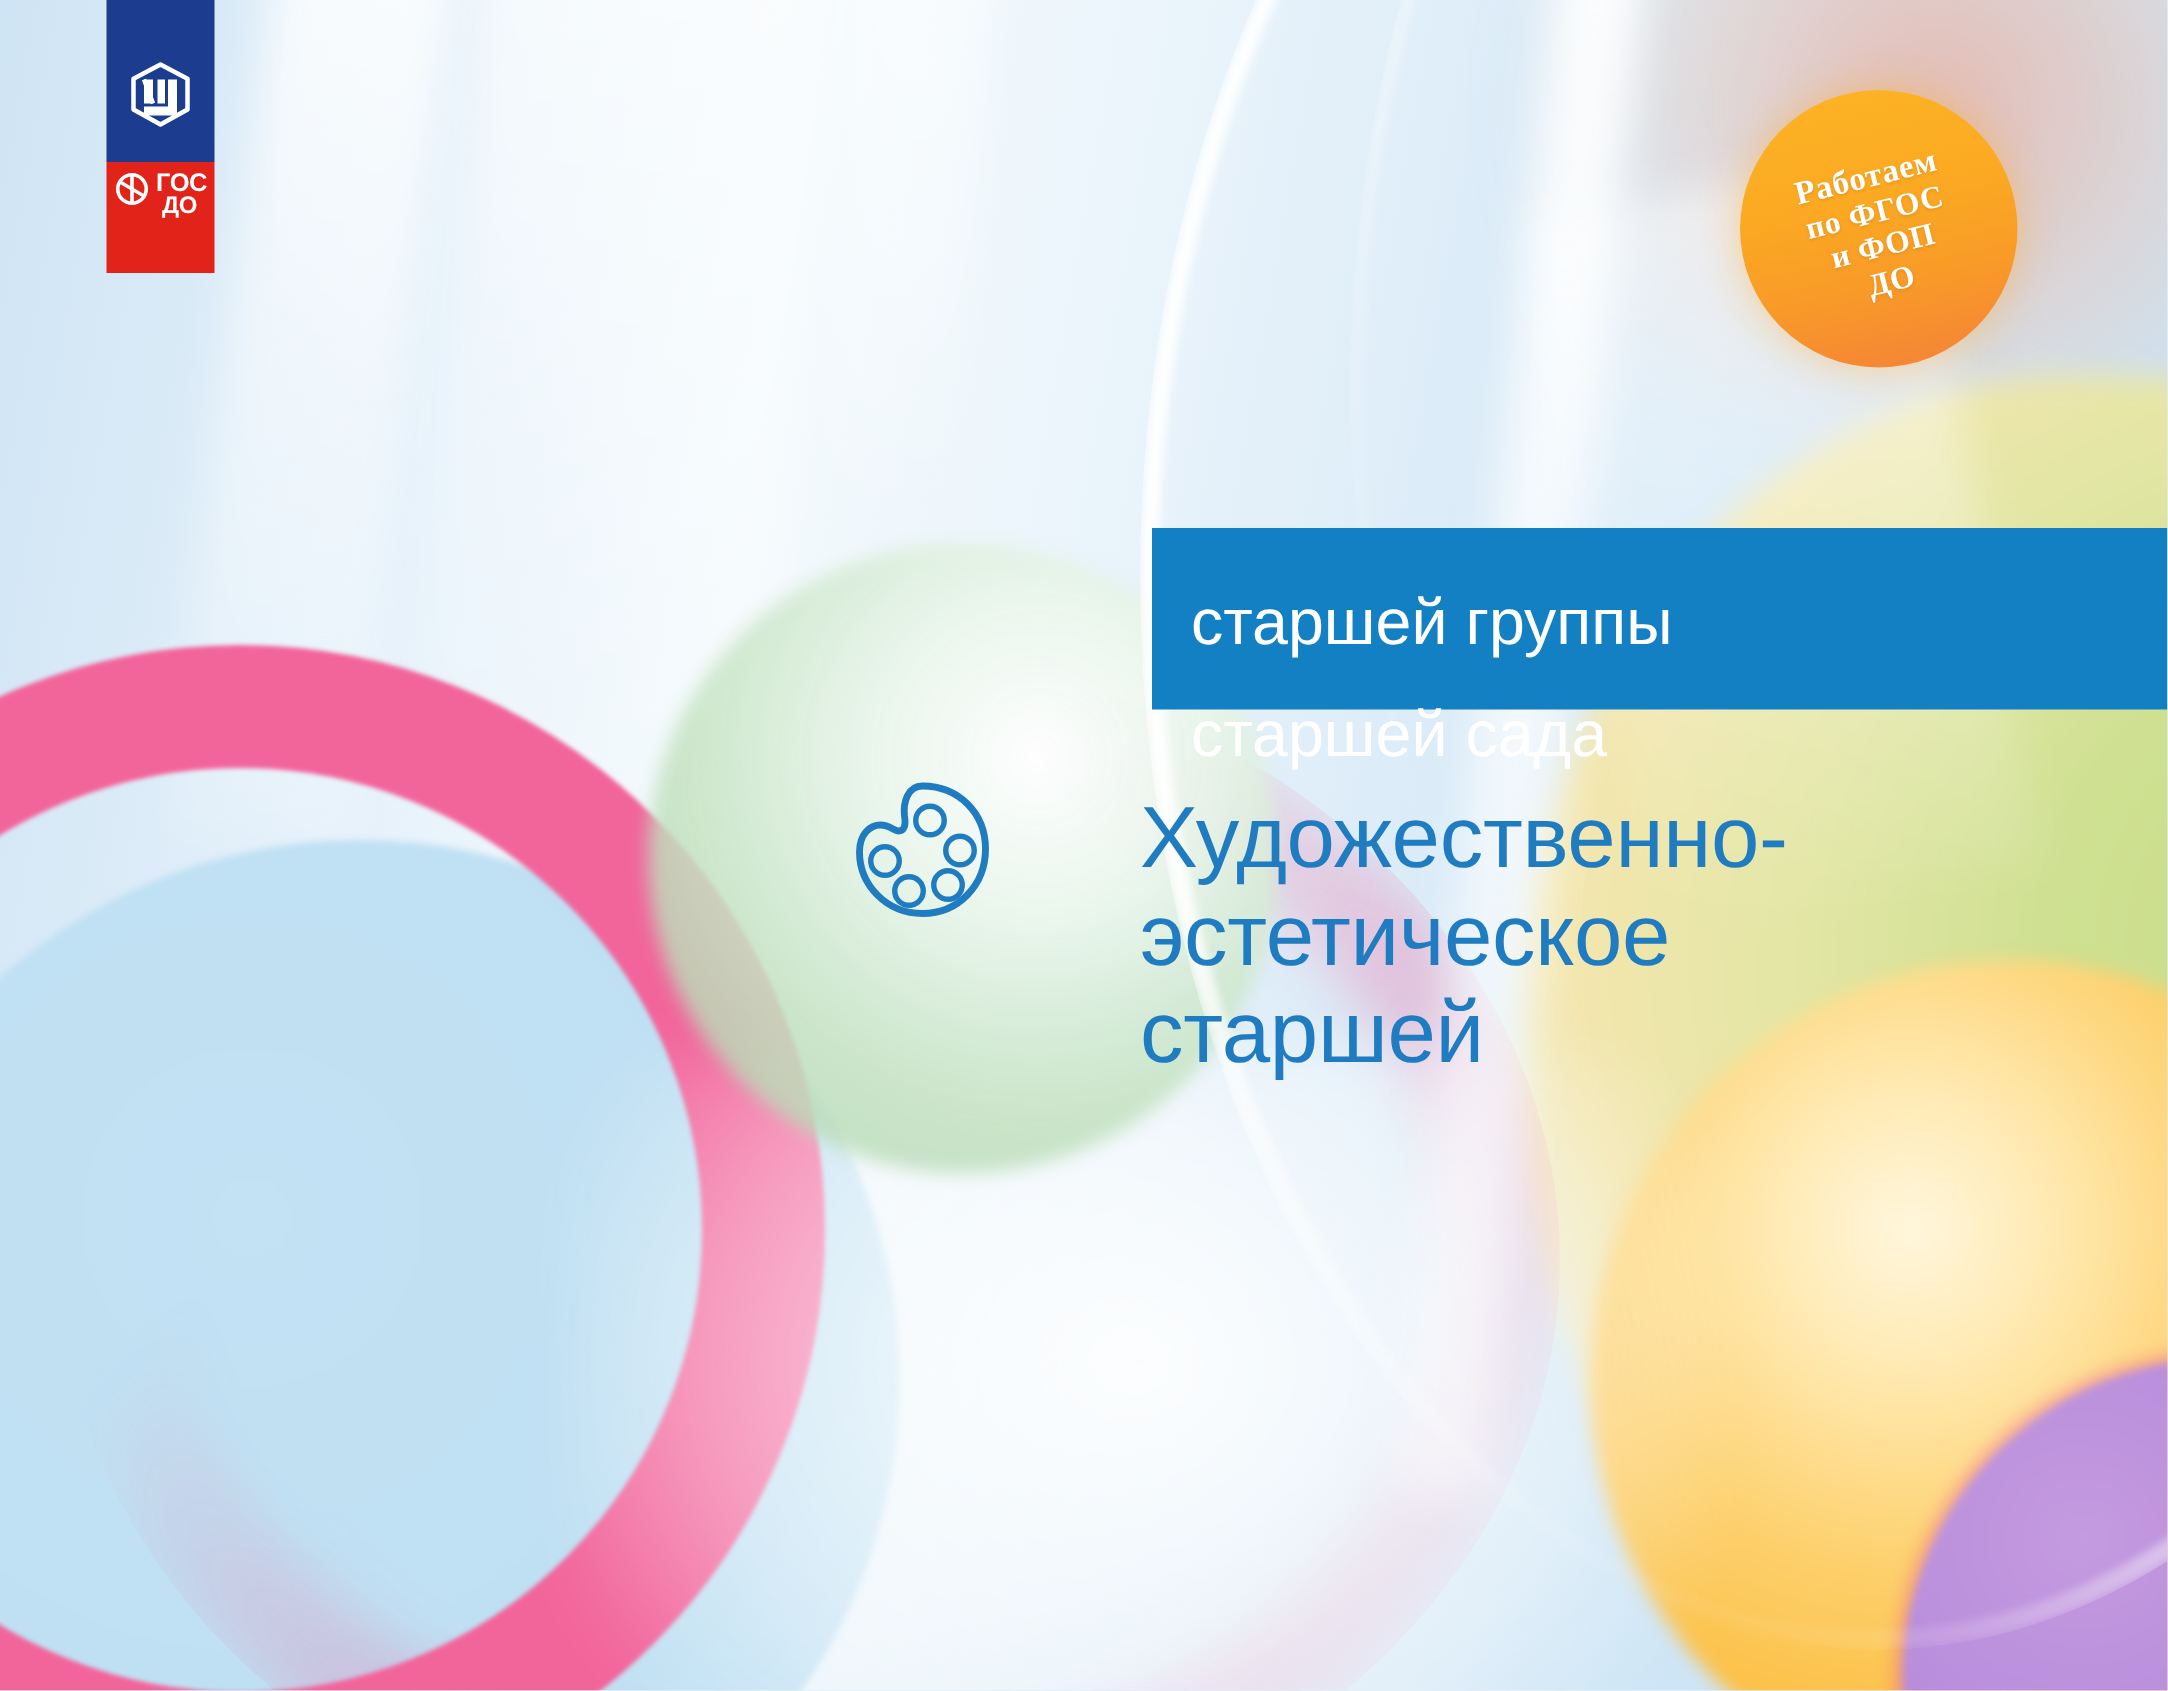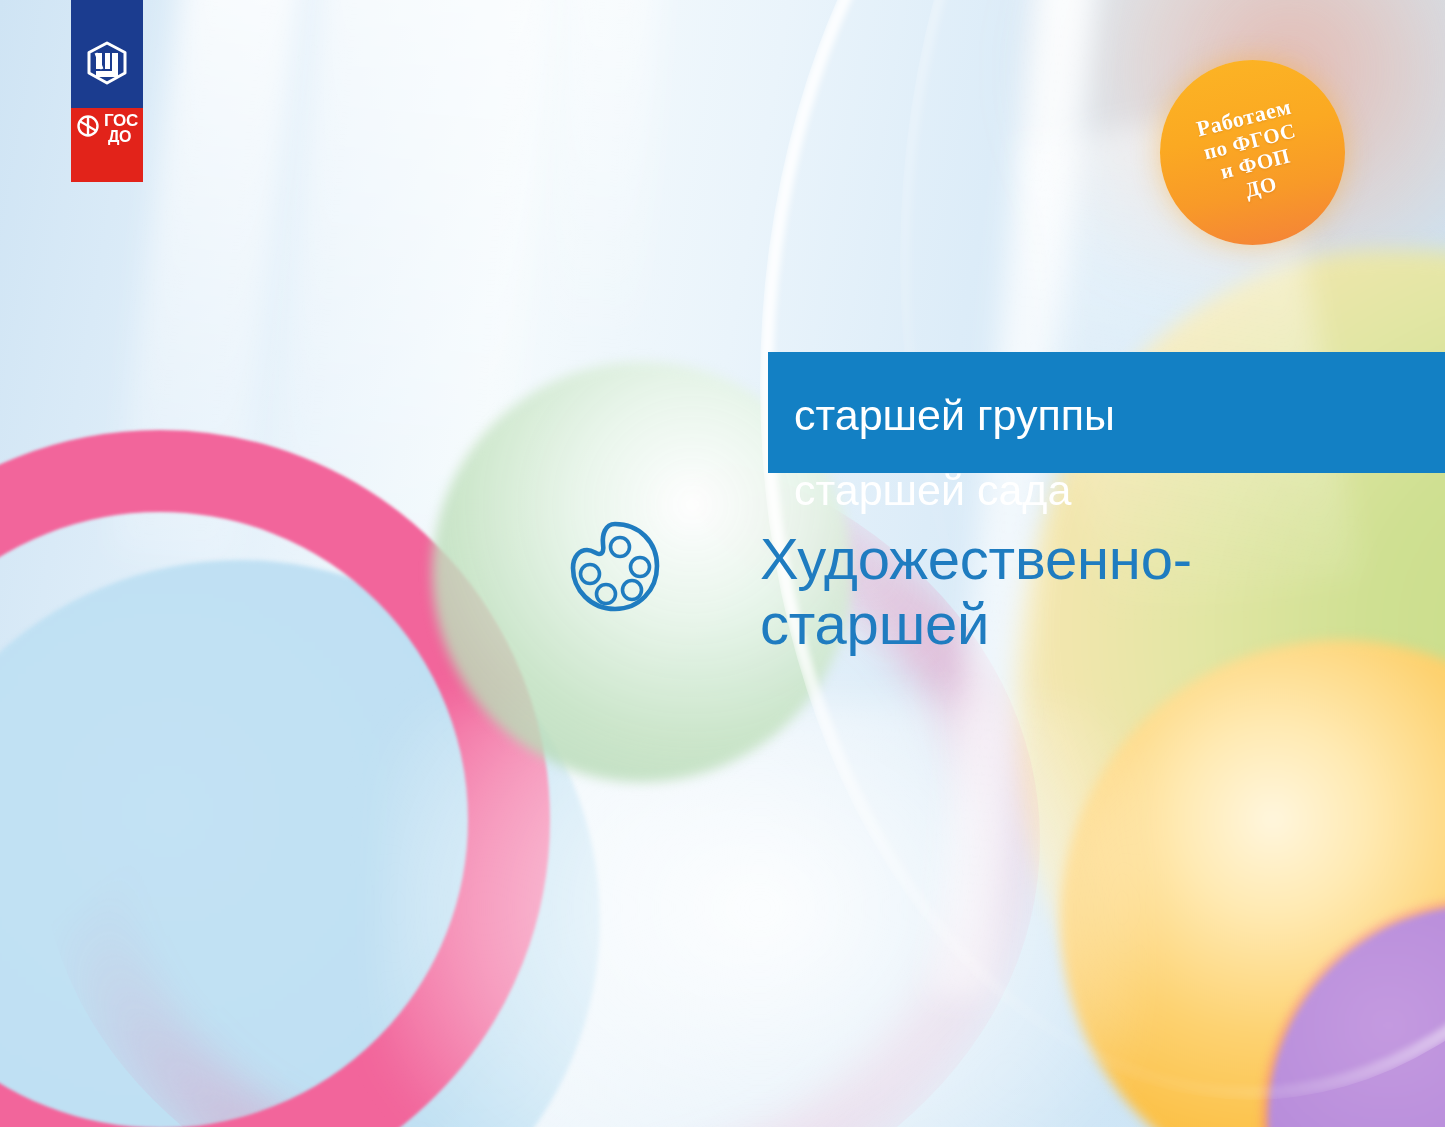--- a/index.html
+++ b/index.html
@@ -283,16 +283,17 @@
       <circle cx="62" cy="35" r="9.5" stroke="#1f7cc0" stroke-width="3.6" fill="none"></circle>
       <circle cx="82" cy="55" r="9.5" stroke="#1f7cc0" stroke-width="3.6" fill="none"></circle>
       <circle cx="74" cy="78" r="9.5" stroke="#1f7cc0" stroke-width="3.6" fill="none"></circle>
       <circle cx="48" cy="82" r="9.5" stroke="#1f7cc0" stroke-width="3.6" fill="none"></circle>
       <circle cx="32" cy="62" r="9.5" stroke="#1f7cc0" stroke-width="3.6" fill="none"></circle>
     </svg>
   </div>
 
   <div class="subject">
     <span class="sl">Художественно-</span>
+    <span class="sl">эстетическое</span>
     <span class="sl">старшей</span>
   </div>
 
 </div>
 
 </body></html>

